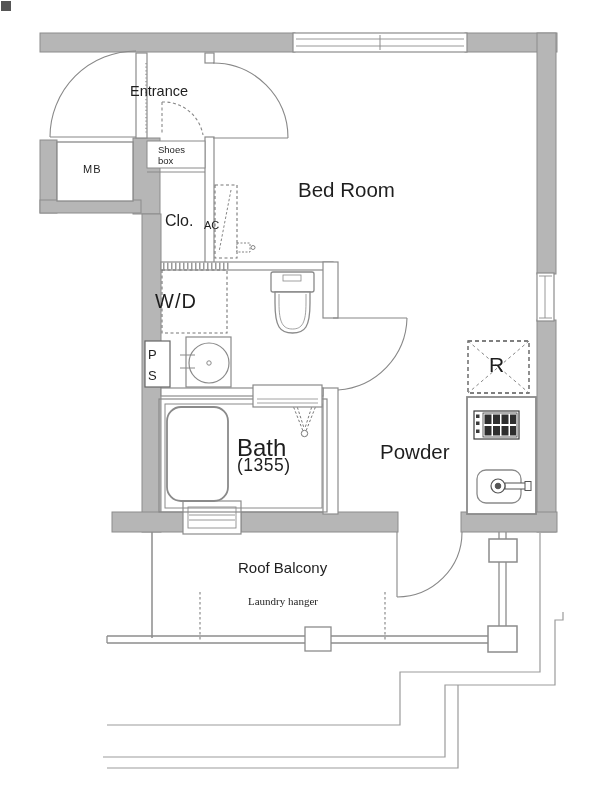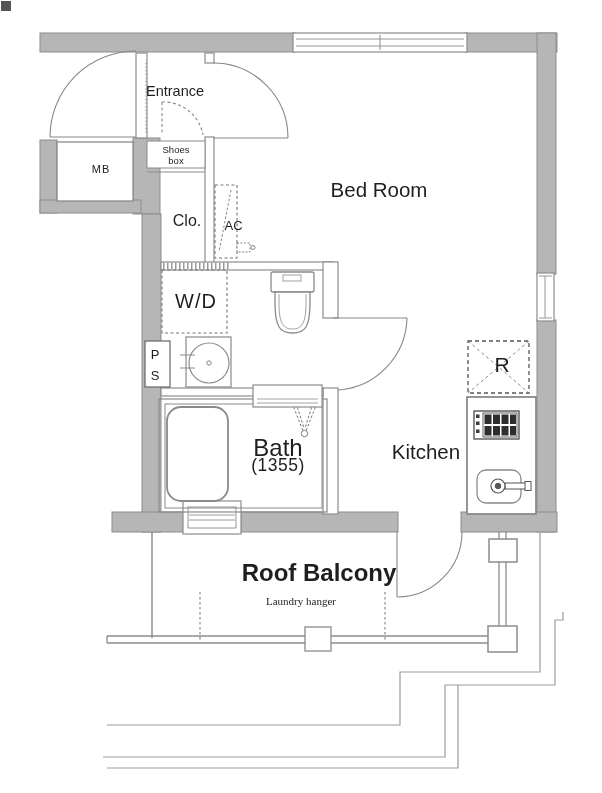--- a/index.html
+++ b/index.html
@@ -2,38 +2,38 @@
 <html><head>
 <meta charset="utf-8">
 <style>
   html,body{margin:0;padding:0;background:#ffffff;}
   #plan-root{
     position:relative;width:602px;height:793px;background:#ffffff;overflow:hidden;
     font-family:"Liberation Sans","DejaVu Sans",sans-serif;
   }
   #plan-svg{position:absolute;left:0;top:0;}
   .lbl{
-    position:absolute;text-align:center;color:#1e1e1e;
+    position:absolute;text-align:left;color:#1e1e1e;
     line-height:1.15;white-space:normal;
   }
   .lbl-entrance{left:130px;top:83px;width:90px;font-size:14.5px;}
   .lbl-shoes{left:158px;top:144px;width:36px;font-size:9.5px;line-height:1.2;}
   .lbl-mb{left:83px;top:163px;width:36px;font-size:11px;letter-spacing:1px;}
   .lbl-clo{left:165px;top:212px;width:44px;font-size:16px;}
-  .lbl-ac{left:220px;top:219px;width:27px;font-size:13px;}
+  .lbl-ac{left:204px;top:219px;width:27px;font-size:11px;}
   .lbl-bedroom{left:298px;top:144px;width:162px;font-size:20.5px;margin-top:34px;}
   .lbl-bedroom-size{left:298px;top:167px;width:162px;font-size:19px;}
   .lbl-wd{left:155px;top:290px;width:82px;font-size:20px;letter-spacing:1px;}
   .lbl-ps{left:148px;top:345px;width:14px;font-size:13px;line-height:1.6;}
   .lbl-lav{left:260px;top:329px;width:62px;font-size:16.5px;line-height:1.26;}
   .lbl-bath{left:237px;top:434px;width:82px;font-size:24px;}
   .lbl-bath-size{left:237px;top:455px;width:82px;font-size:17.5px;letter-spacing:.5px;}
   .lbl-kitchen{left:380px;top:440px;width:92px;font-size:20.5px;}
   .lbl-r{left:489px;top:353px;width:26px;font-size:21px;}
-  .lbl-balcony{left:238px;top:559px;width:162px;font-size:24px;font-weight:bold;}
+  .lbl-balcony{left:238px;top:559px;width:162px;font-size:15px;}
   .lbl-laundry{left:248px;top:595px;width:106px;font-size:11px;font-family:Liberation Serif, serif;}
 </style>
 </head>
 <body>
 
 <div id="plan-root">
 
 <svg id="plan-svg" width="602" height="793" viewBox="0 0 602 793">
 
   <rect x="1" y="1" width="10" height="10" fill="#555"></rect>
@@ -210,18 +210,18 @@
   <div class="lbl lbl-entrance">Entrance</div>
   <div class="lbl lbl-shoes">Shoes box</div>
   <div class="lbl lbl-mb">MB</div>
   <div class="lbl lbl-clo">Clo.</div>
   <div class="lbl lbl-ac">AC</div>
   <div class="lbl lbl-bedroom">Bed Room</div>
   <div class="lbl lbl-wd">W/D</div>
   <div class="lbl lbl-ps">P S</div>
   <div class="lbl lbl-bath">Bath</div>
   <div class="lbl lbl-bath-size">(1355)</div>
-  <div class="lbl lbl-kitchen">Kitchen</div>
+  <div class="lbl lbl-kitchen">Powder</div>
   <div class="lbl lbl-r">R</div>
   <div class="lbl lbl-balcony">Roof Balcony</div>
   <div class="lbl lbl-laundry">Laundry hanger</div>
 
 </div>
 
 </body></html>

